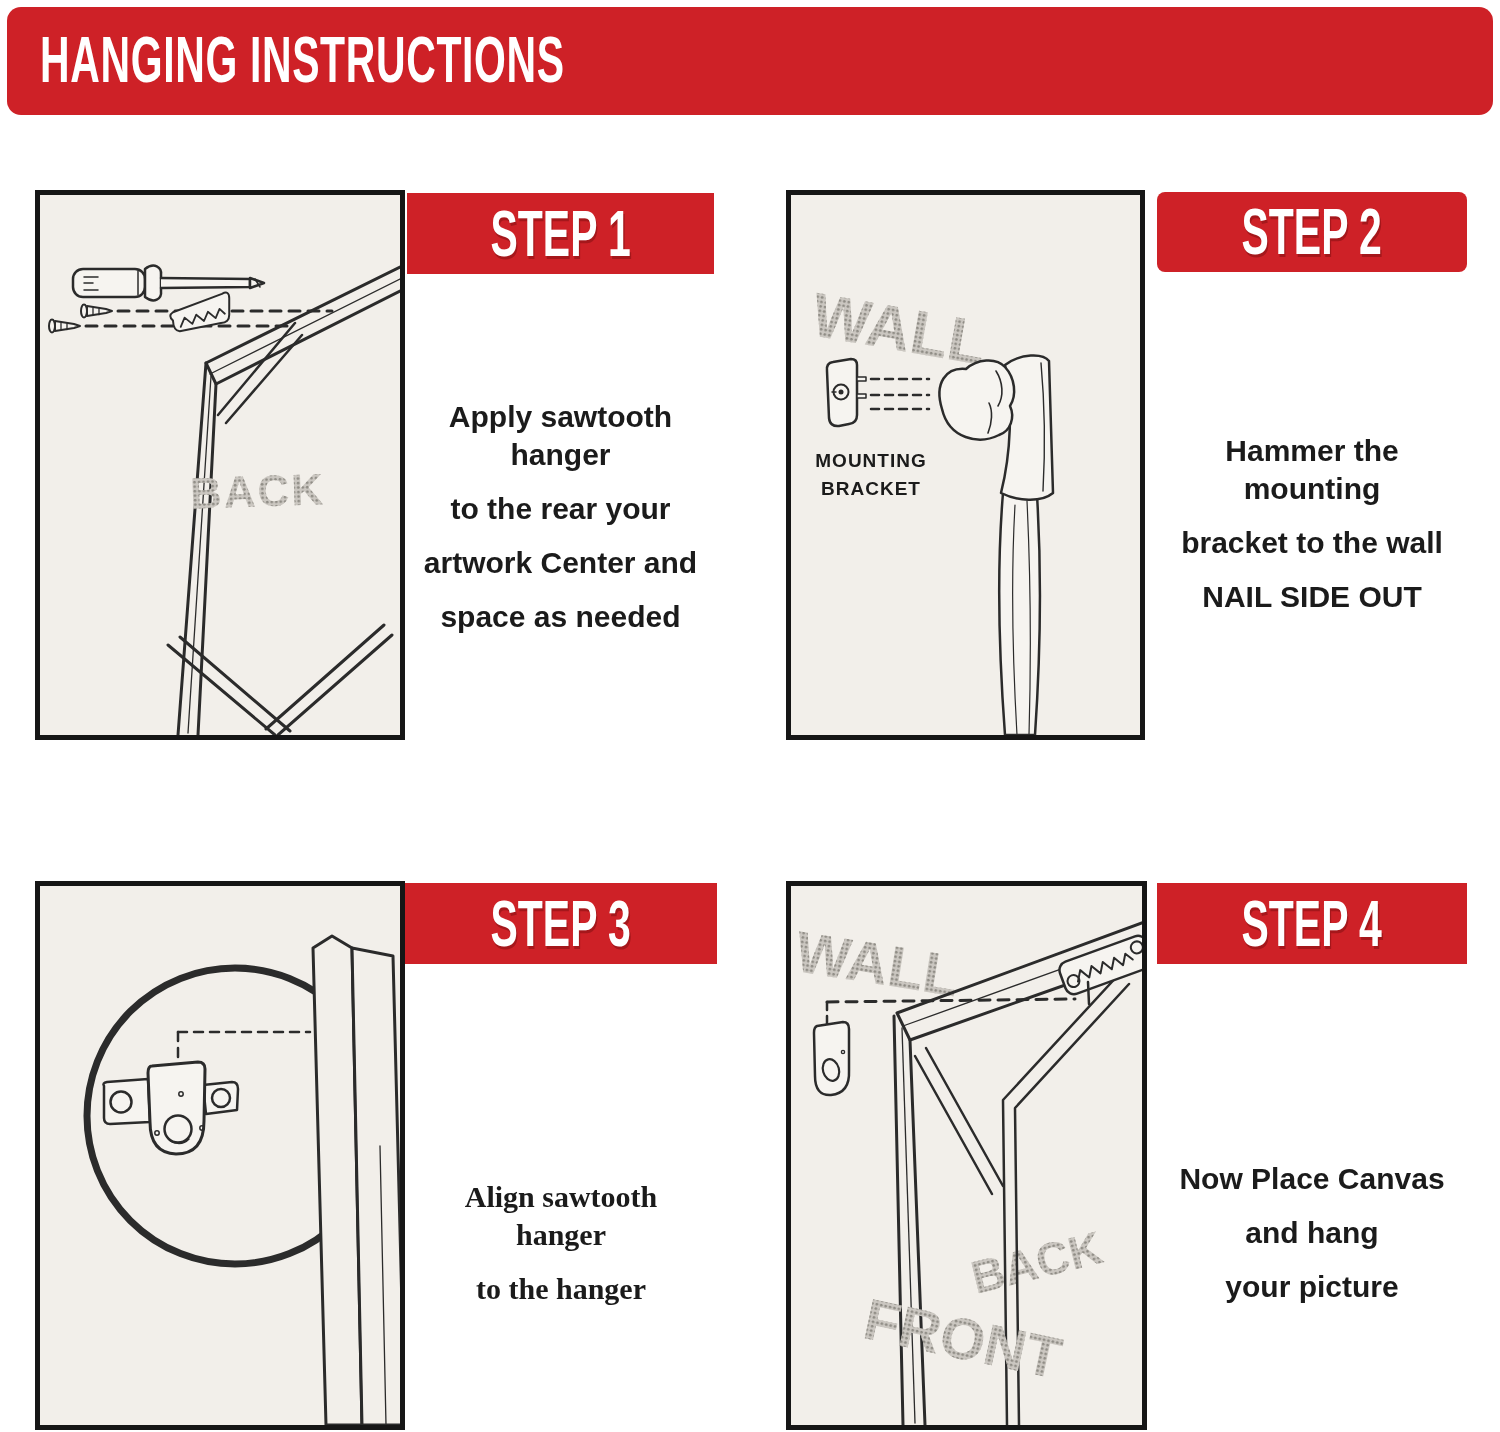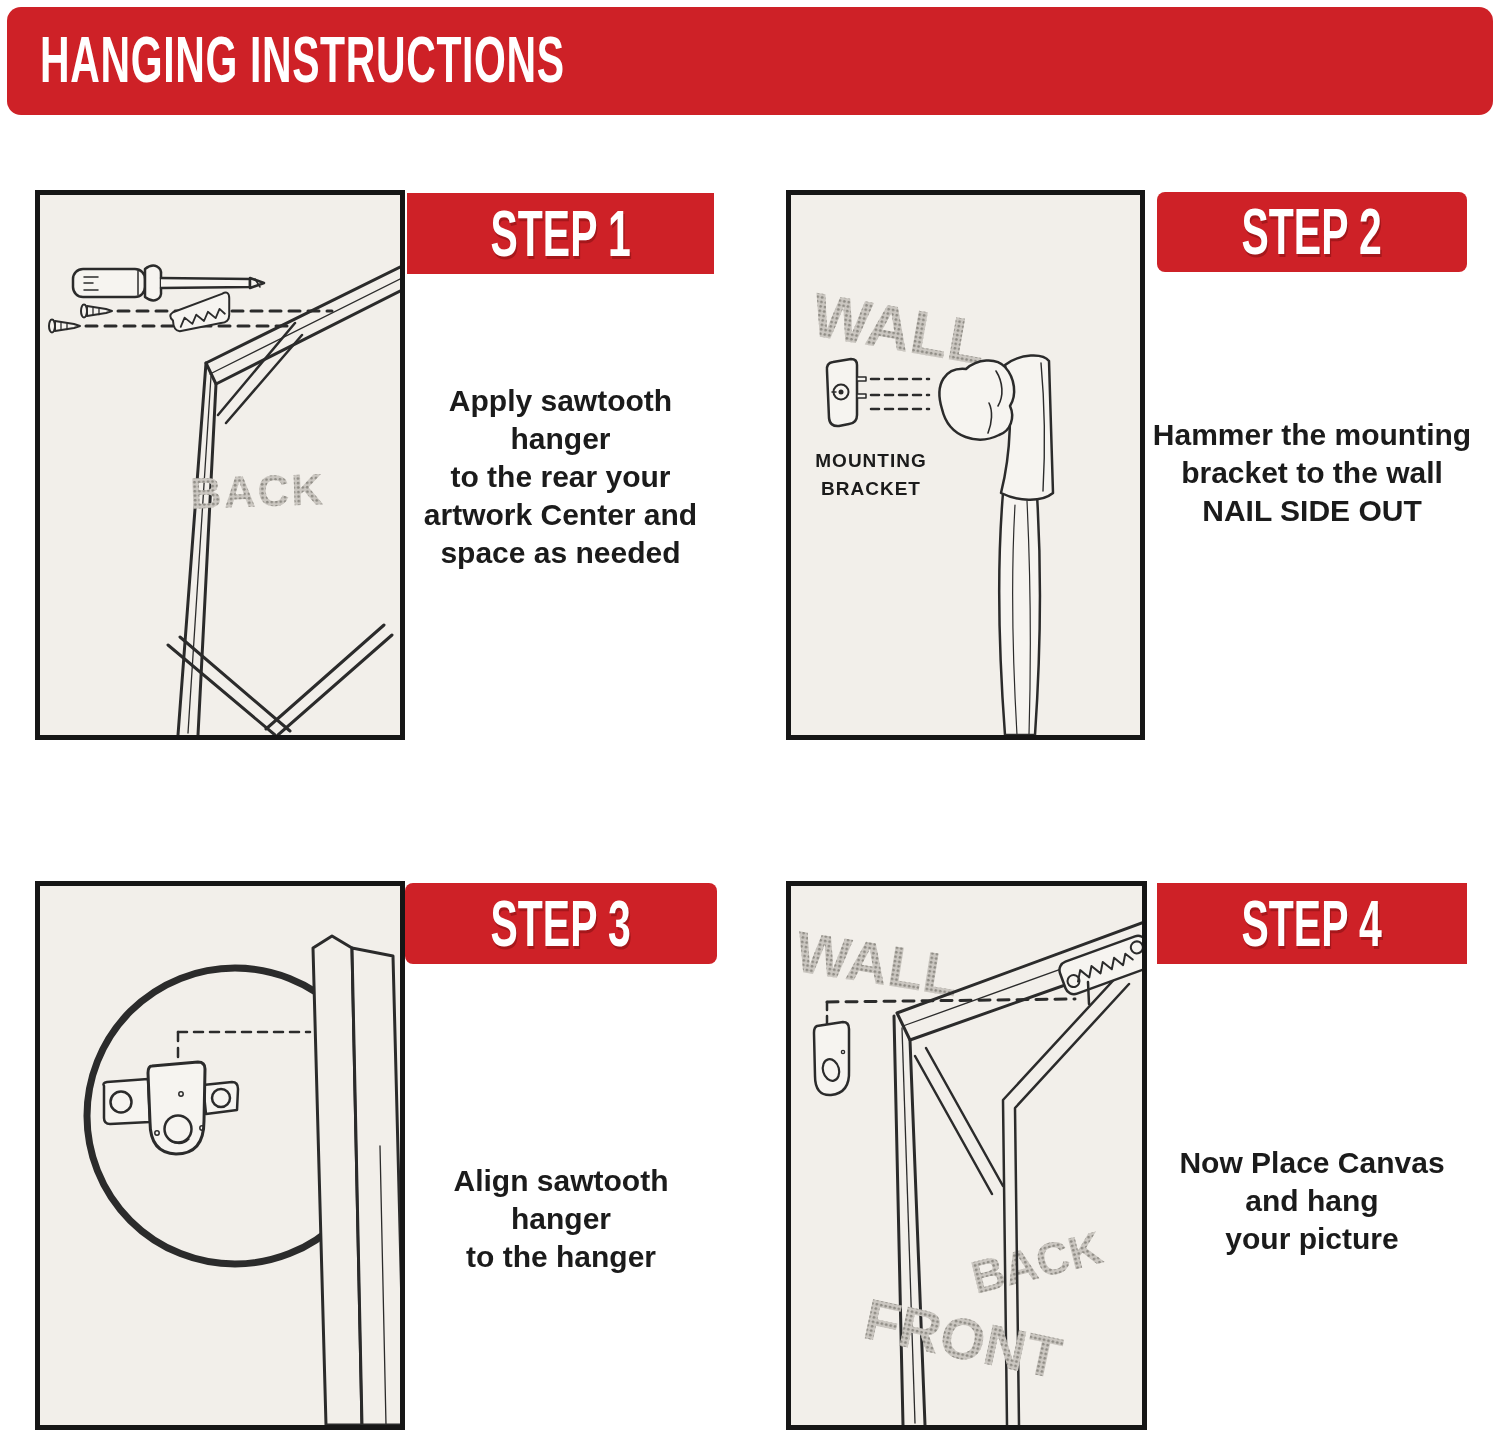--- a/index.html
+++ b/index.html
@@ -12,28 +12,28 @@
   .artbox{position:absolute;background:#F2EFEA;border:5px solid #161616;box-sizing:border-box;}
   .box1{left:35px;top:190px;width:370px;height:550px;}
   .box2{left:786px;top:190px;width:359px;height:550px;}
   .box3{left:35px;top:881px;width:370px;height:549px;}
   .box4{left:786px;top:881px;width:361px;height:549px;}
   .banner{position:absolute;background:#CE2127;display:flex;align-items:center;justify-content:center;text-align:center;}
   .banner span{display:inline-block;transform:scaleX(0.64);color:#fff;font-weight:bold;
         font-size:64px;white-space:nowrap;text-shadow:2px 3px 0 rgba(70,0,0,0.30);}
   .banner1{left:407px;top:193px;width:307px;height:81px;}
   .banner2{left:1157px;top:192px;width:310px;height:80px;border-radius:8px;}
-  .banner3{left:405px;top:883px;width:312px;height:81px;border-radius:8px;}
+  .banner3{left:405px;top:883px;width:312px;height:81px;}
   .banner4{left:1157px;top:883px;width:310px;height:81px;}
   .instr{position:absolute;text-align:center;font-weight:bold;color:#1b1b1b;
         font-size:30px;line-height:38px;}
-  .instr p{margin:0;}
+  .instr p{margin:16px;}
   .text1{left:404px;top:382px;width:313px;}
   .text2{left:1150px;top:416px;width:324px;}
-  .text3{left:402px;top:1162px;width:318px;}
+  .text3{left:402px;top:1162px;width:318px;font-family:Liberation Serif, serif;}
   .text4{left:1157px;top:1144px;width:310px;}
   svg{display:block;}
   svg text{font-family:"Liberation Sans",sans-serif;font-weight:bold;}
   .ink{stroke:#2b2b2b;fill:none;stroke-linecap:round;stroke-linejoin:round;}
   .fillbg{fill:#F6F4F0;}
 </style>
 </head>
 <body>
 
 <div class="page">

